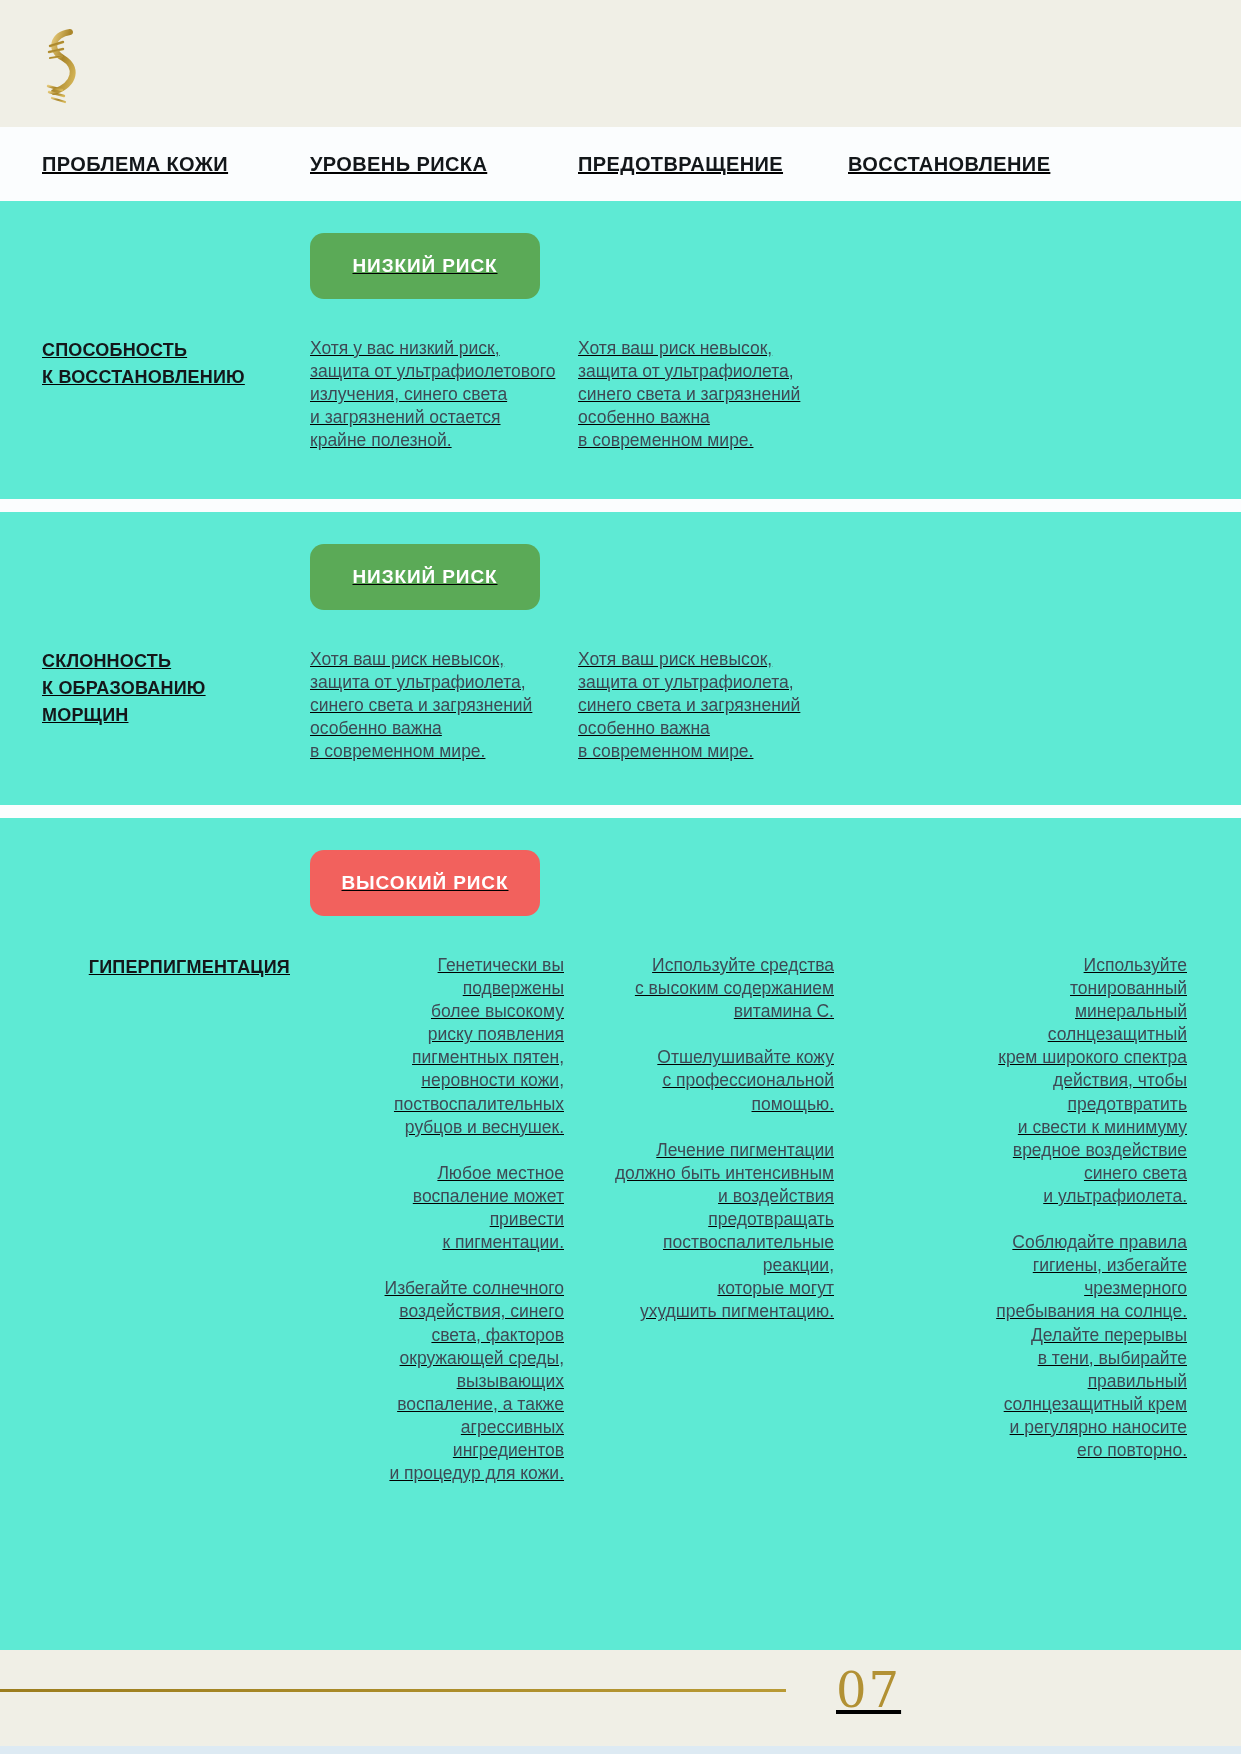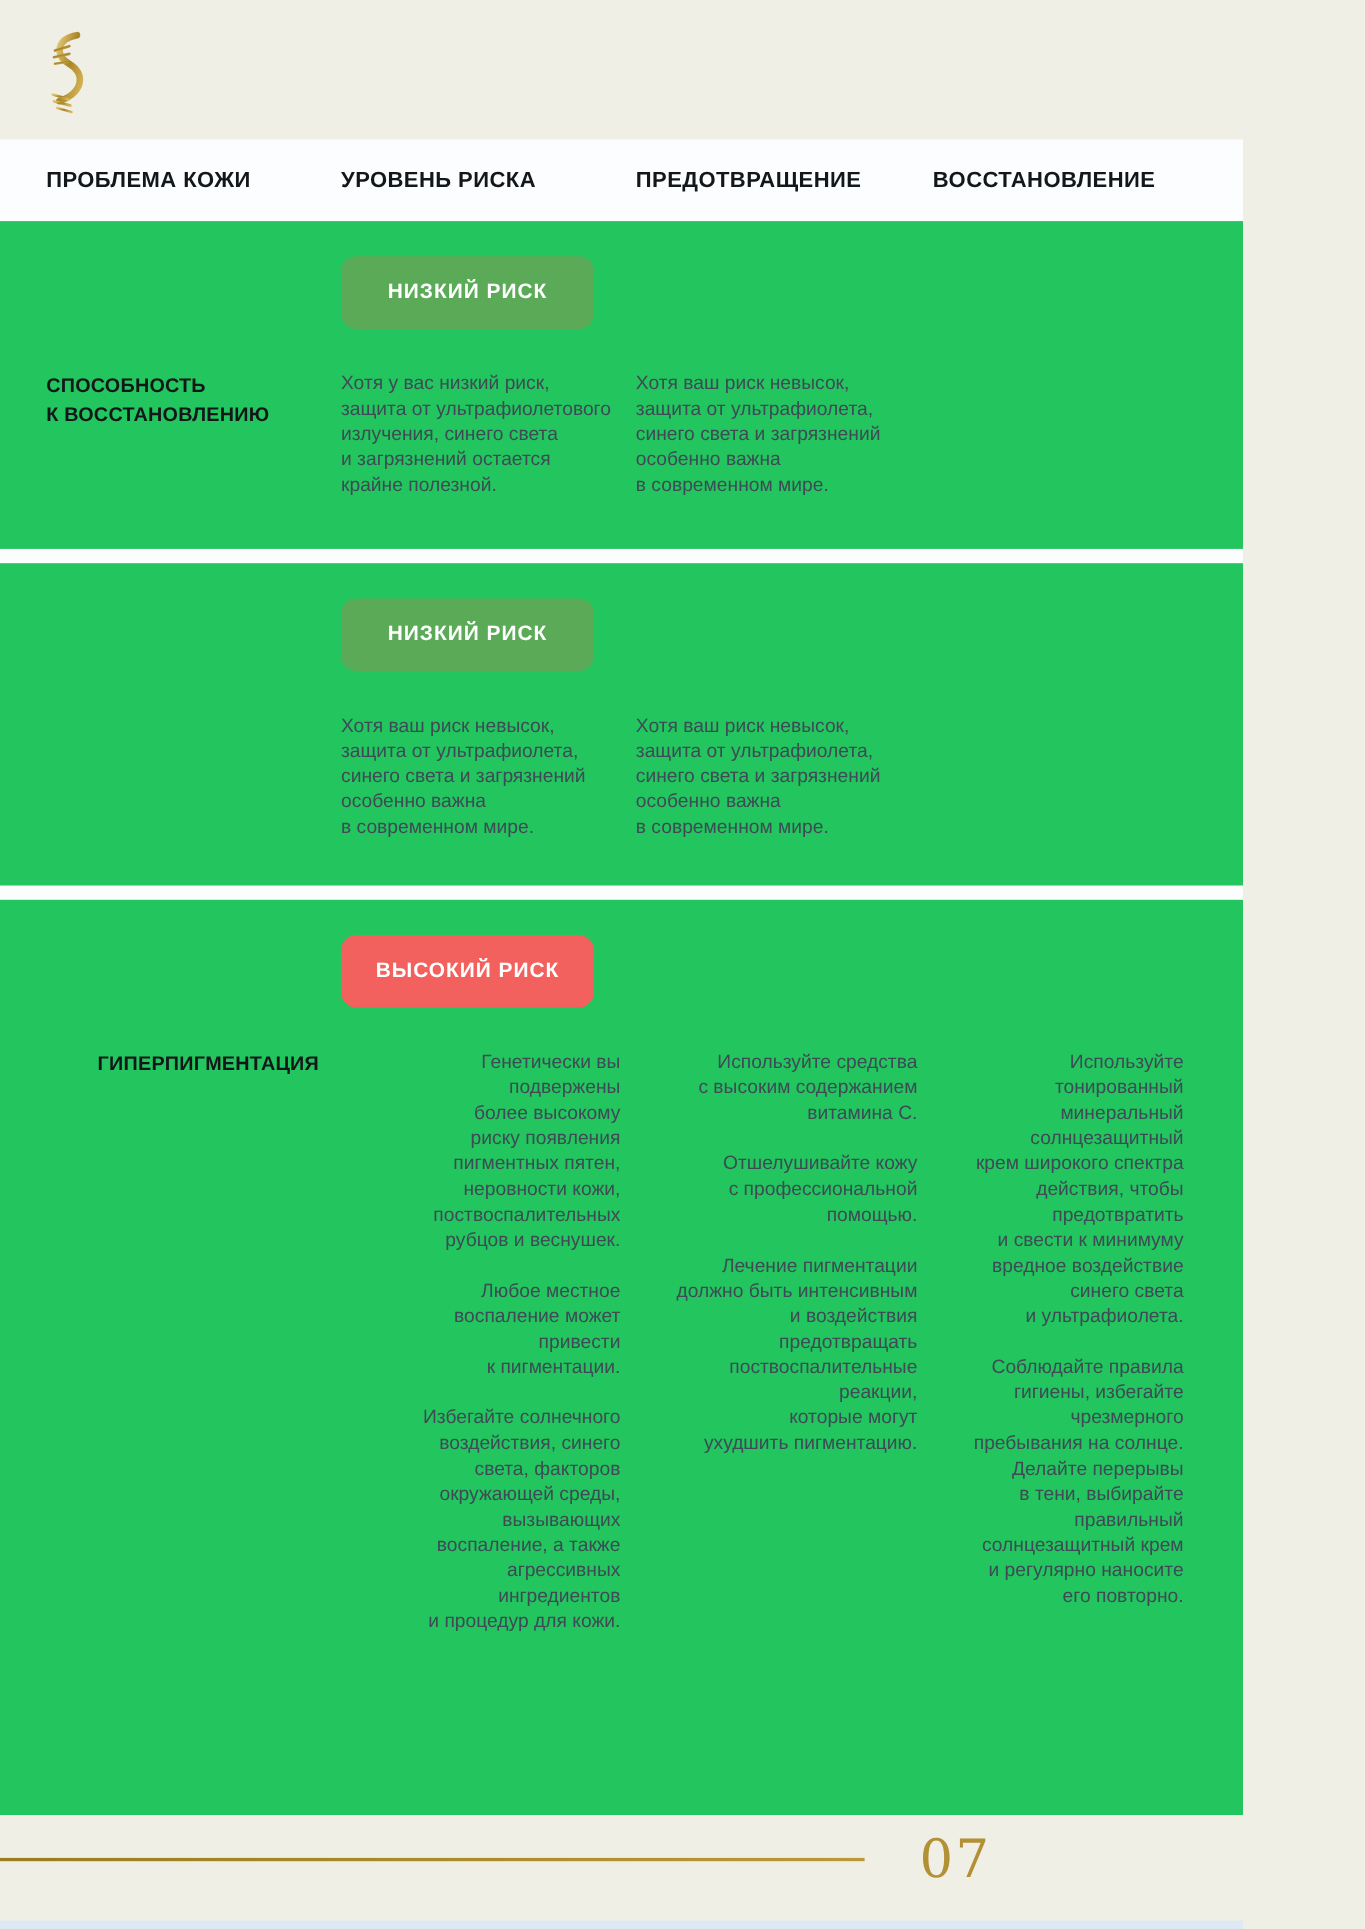--- a/index.html
+++ b/index.html
@@ -2,21 +2,21 @@
 <html lang="ru"><head>
 <meta charset="utf-8">
 <style>
   html,body{margin:0;padding:0;}
   body{
     width:1241px;height:1754px;
     background:#f0efe6;
     font-family:"Liberation Sans",sans-serif;
     -webkit-font-smoothing:antialiased;
   }
-  .page{position:relative;width:1130px;height:1754px;background:#f0efe6;overflow:hidden;}
+  .page{position:relative;width:1241px;height:1754px;background:#f0efe6;overflow:hidden;text-decoration:underline;}
 
   
   .topbar{height:127px;position:relative;}
   .logo{position:absolute;left:40px;top:26px;}
 
   
   .table-area{background:#fbfdfe;}
 
   .grid-cols{
     display:grid;
@@ -31,21 +31,21 @@
   }
   .header-cell{
     font-weight:bold;
     font-size:20px;
     color:#13171a;
     letter-spacing:0.4px;
     white-space:nowrap;
   }
 
   .section{
-    background:#22c55e;
+    background:#5eead4;
     margin-bottom:13px;
     grid-auto-rows:min-content;
   }
   .section.s1{min-height:298px;}
   .section.s2{min-height:293px;}
   .section.s3{min-height:832px;margin-bottom:16px;text-align:right;}
 
   .badge{
     grid-row:1;grid-column:2;
     margin:32px 0 38px 0;
@@ -132,20 +132,23 @@
       <div class="cell cell-text cell-prevention">Хотя ваш риск невысок,
 защита от ультрафиолета,
 синего света и загрязнений
 особенно важна
 в современном мире.</div>
       <div class="cell cell-text cell-recovery"></div>
     </div>
 
     <div class="section s2 grid-cols">
       <div class="badge" style="background: rgb(91, 170, 87);">НИЗКИЙ РИСК</div>
+      <div class="cell cell-problem">СКЛОННОСТЬ
+К ОБРАЗОВАНИЮ
+МОРЩИН</div>
       <div class="cell cell-text cell-risknote">Хотя ваш риск невысок,
 защита от ультрафиолета,
 синего света и загрязнений
 особенно важна
 в современном мире.</div>
       <div class="cell cell-text cell-prevention">Хотя ваш риск невысок,
 защита от ультрафиолета,
 синего света и загрязнений
 особенно важна
 в современном мире.</div>

